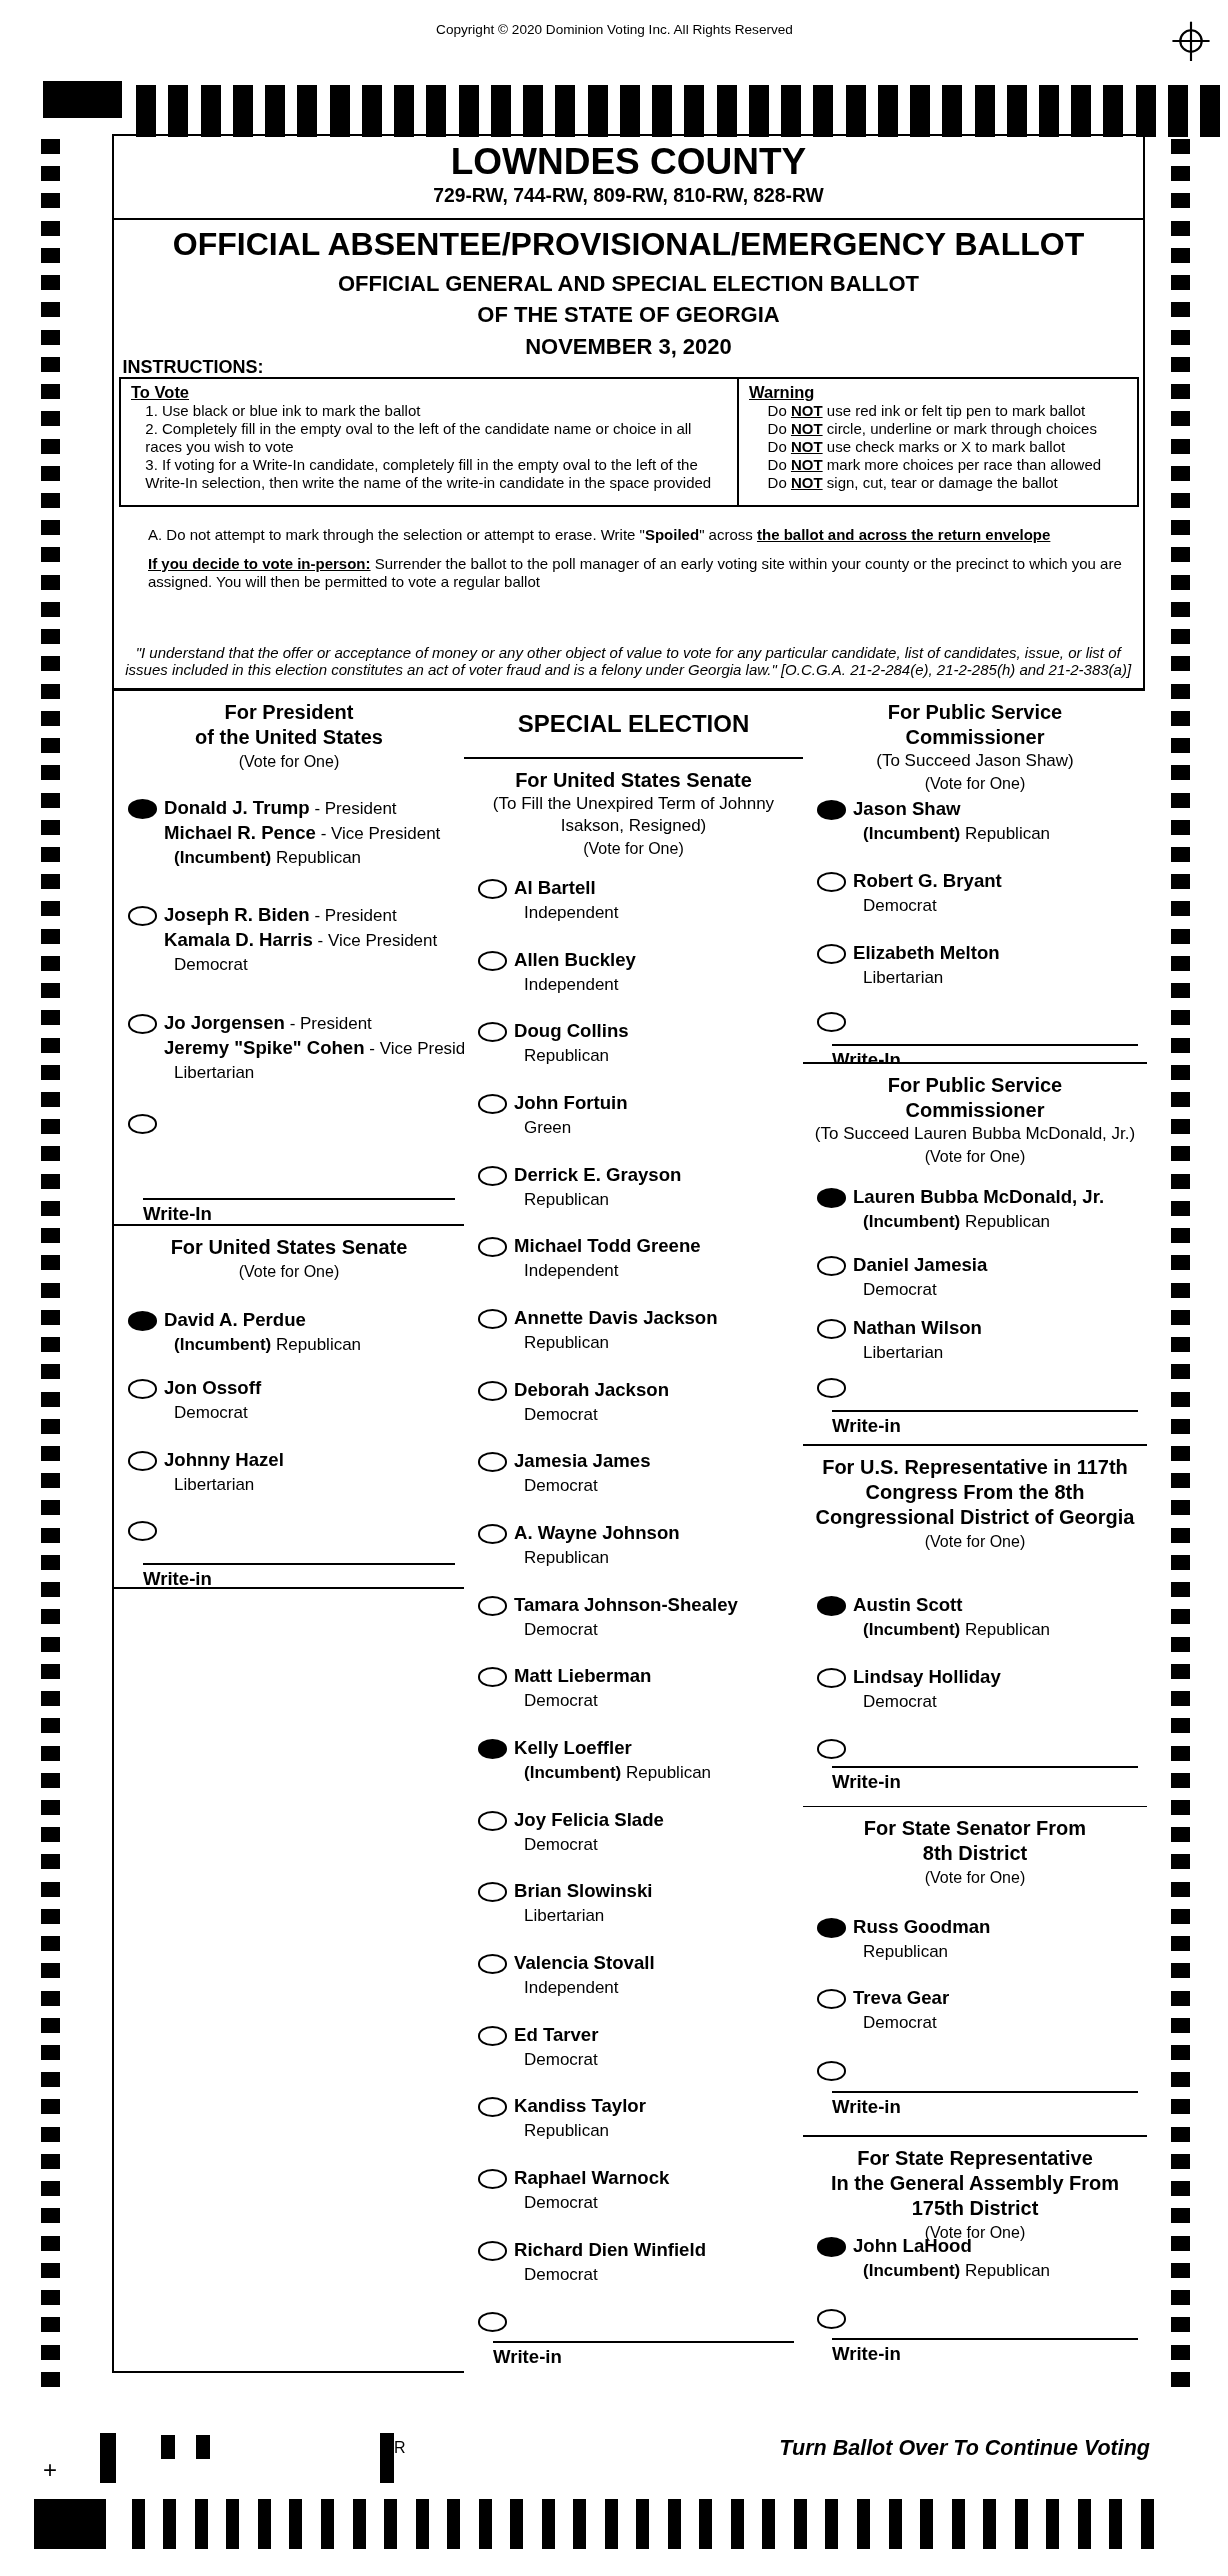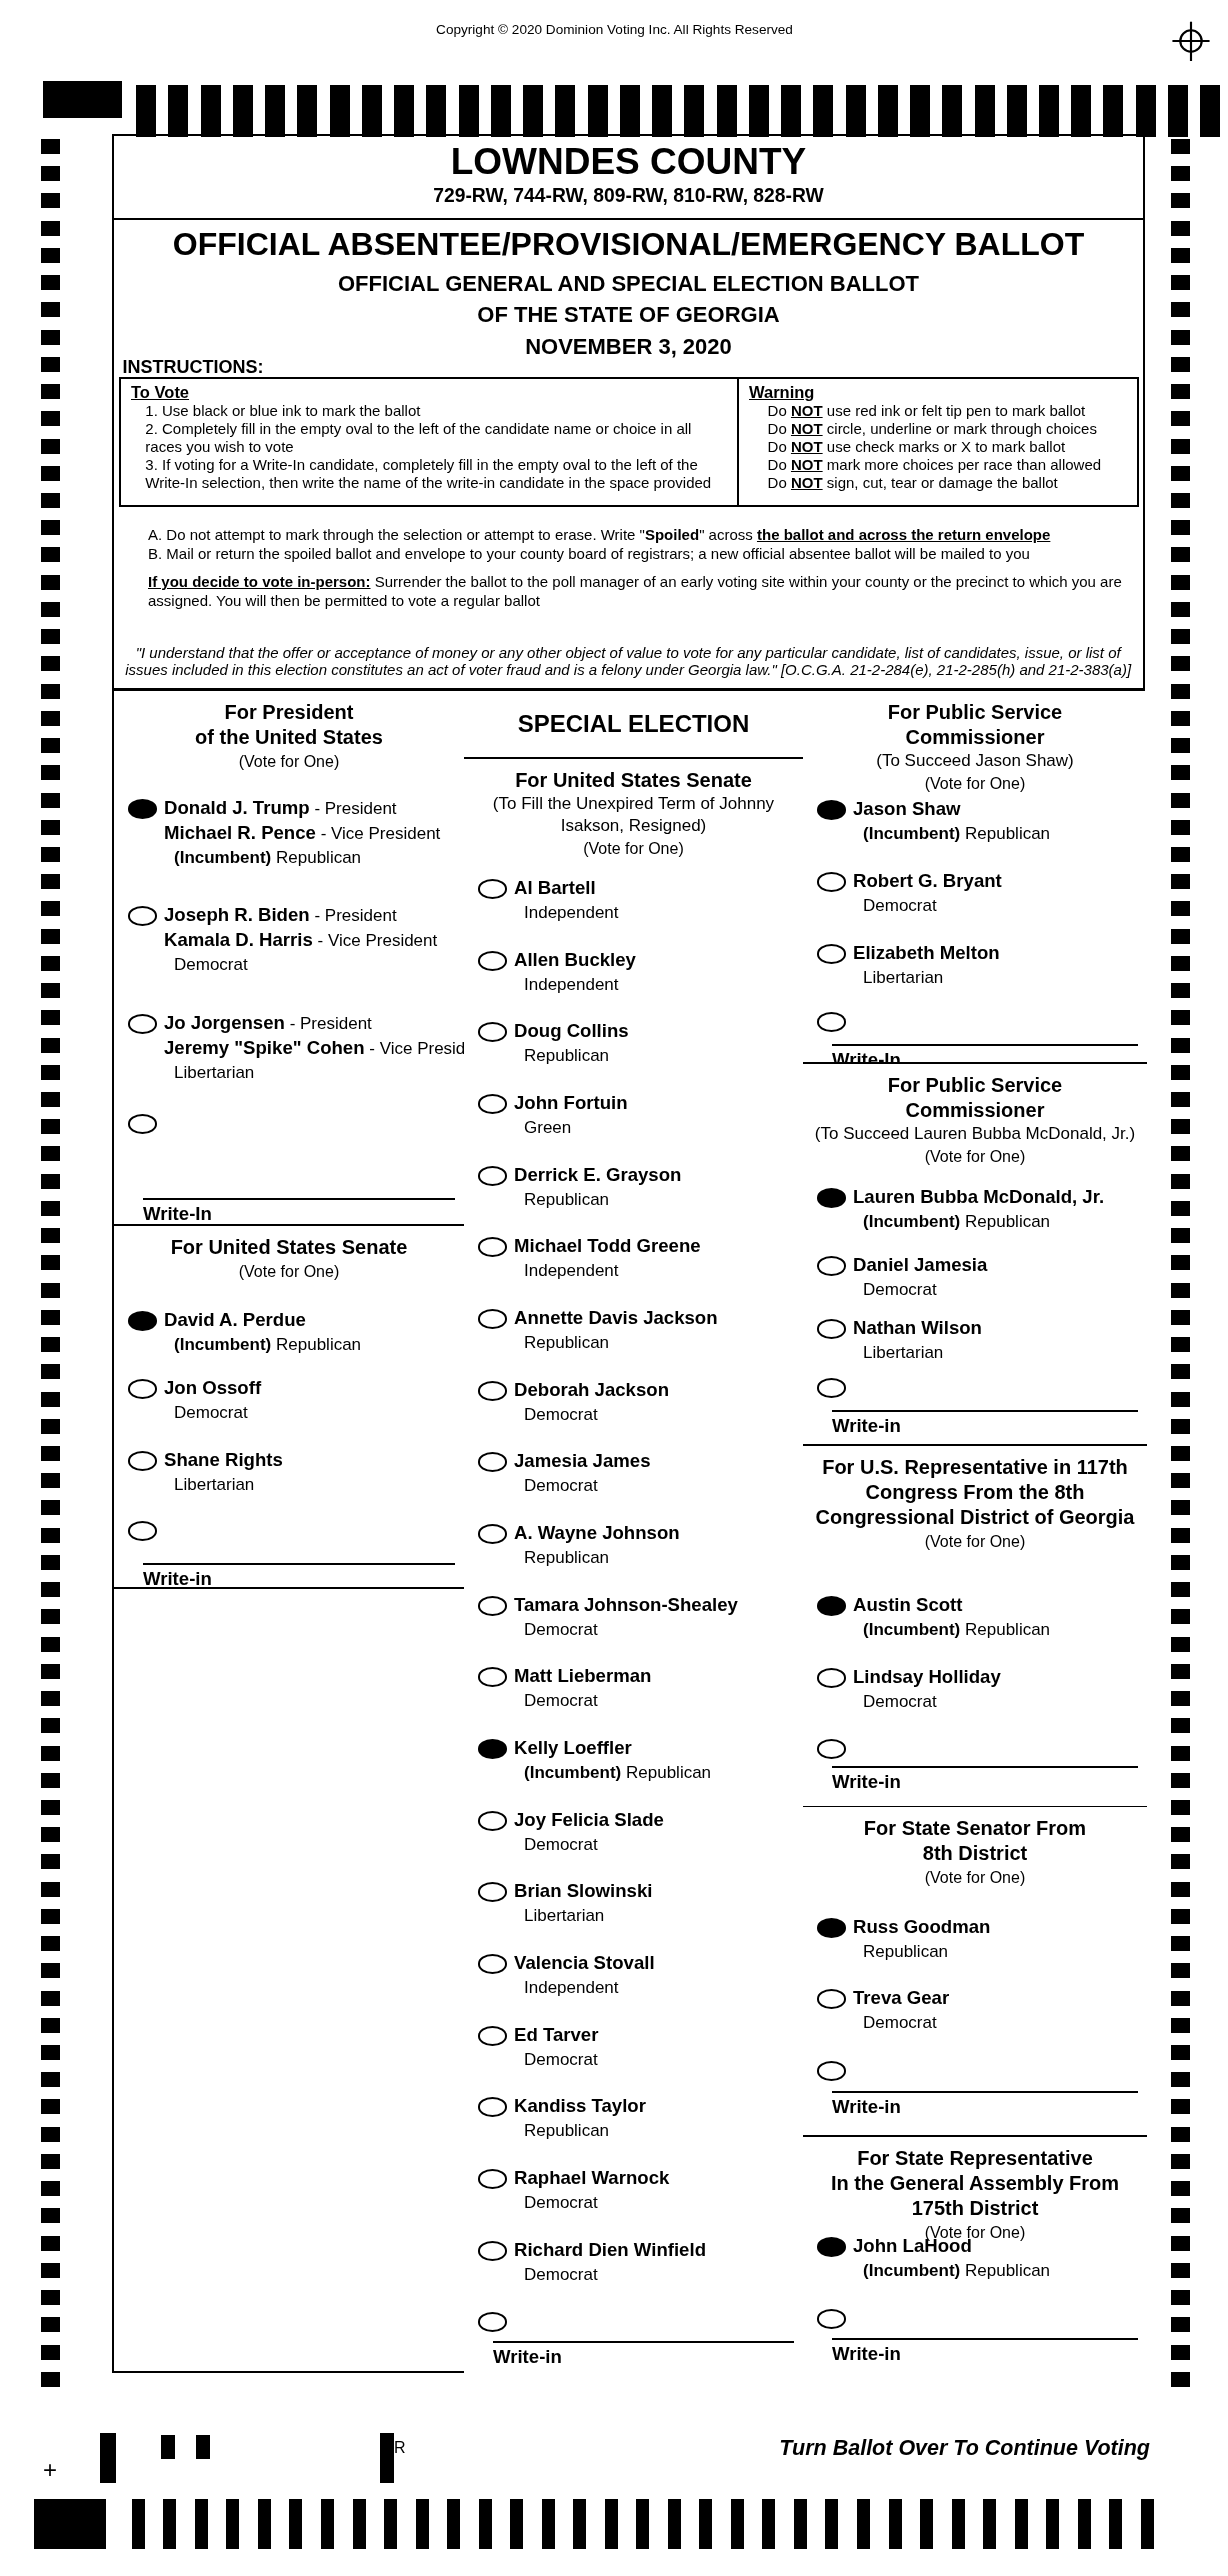--- a/index.html
+++ b/index.html
@@ -338,21 +338,20 @@
             <div class="warn-item"><span>Do</span> <span class="b u">NOT</span> <span>circle, underline or mark through choices</span></div>
             <div class="warn-item"><span>Do</span> <span class="b u">NOT</span> <span>use check marks or X to mark ballot</span></div>
             <div class="warn-item"><span>Do</span> <span class="b u">NOT</span> <span>mark more choices per race than allowed</span></div>
             <div class="warn-item"><span>Do</span> <span class="b u">NOT</span> <span>sign, cut, tear or damage the ballot</span></div>
           </div>
       </div>
     </div>
 
     <div class="mistake">
       <div class="mistake-block"><span>A. Do not attempt to mark through the selection or attempt to erase.  Write "</span><span class="b">Spoiled</span><span>" across </span><span class="b u">the ballot and across the return envelope</span></div>
-      <div>B. Mail or return the spoiled ballot and envelope to your county board of registrars; a new official absentee ballot will be mailed to you</div>
       <div class="mistake-block"><span class="b u">If you decide to vote in-person:</span><span>  Surrender the ballot to the poll manager of an early voting site within your county or the precinct to which you are assigned.  You will then be permitted to vote a regular ballot</span></div>
     </div>
 
     <div class="legal">"I understand that the offer or acceptance of money or any other object of value to vote for any particular candidate, list of candidates, issue, or list of issues included in this election constitutes an act of voter fraud and is a felony under Georgia law." [O.C.G.A. 21-2-284(e), 21-2-285(h) and 21-2-383(a)]</div>
   </div>
 
   <div class="grid" id="grid">
     <div class="vline" style="left:350px"></div>
     <div class="vline" style="left:689px"></div>
   <div class="race-cell bb" style="left: 350px; top: 0px; width: 339px; height: 68px;">
@@ -399,21 +398,21 @@
           <div class="cand-name" style="top: 1.4px;"><span>David A. Perdue</span></div>
           <div class="cand-party" style="top: 27px;"><span class="b">(Incumbent)</span> <span>Republican</span></div>
         </div>
         <div class="cand" style="top: 149px; height: 72px;">
           <div class="oval"></div>
           <div class="cand-name" style="top: 1.4px;"><span>Jon Ossoff</span></div>
           <div class="cand-party" style="top: 27px;"><span>Democrat</span></div>
         </div>
         <div class="cand" style="top: 221px; height: 70px;">
           <div class="oval"></div>
-          <div class="cand-name" style="top: 1.4px;"><span>Shane Rights</span></div>
+          <div class="cand-name" style="top: 1.4px;"><span>Johnny Hazel</span></div>
           <div class="cand-party" style="top: 27px;"><span>Libertarian</span></div>
         </div>
         <div class="cand" style="top: 291px; height: 57px;">
           <div class="oval"></div>
         </div>
         <div class="writein" style="top: 337px;">
           <div class="writein-label">Write-in</div>
         </div>
       </div>
       <div class="race-cell" style="left: 350px; top: 68px; width: 339px; height: 1614px;">

